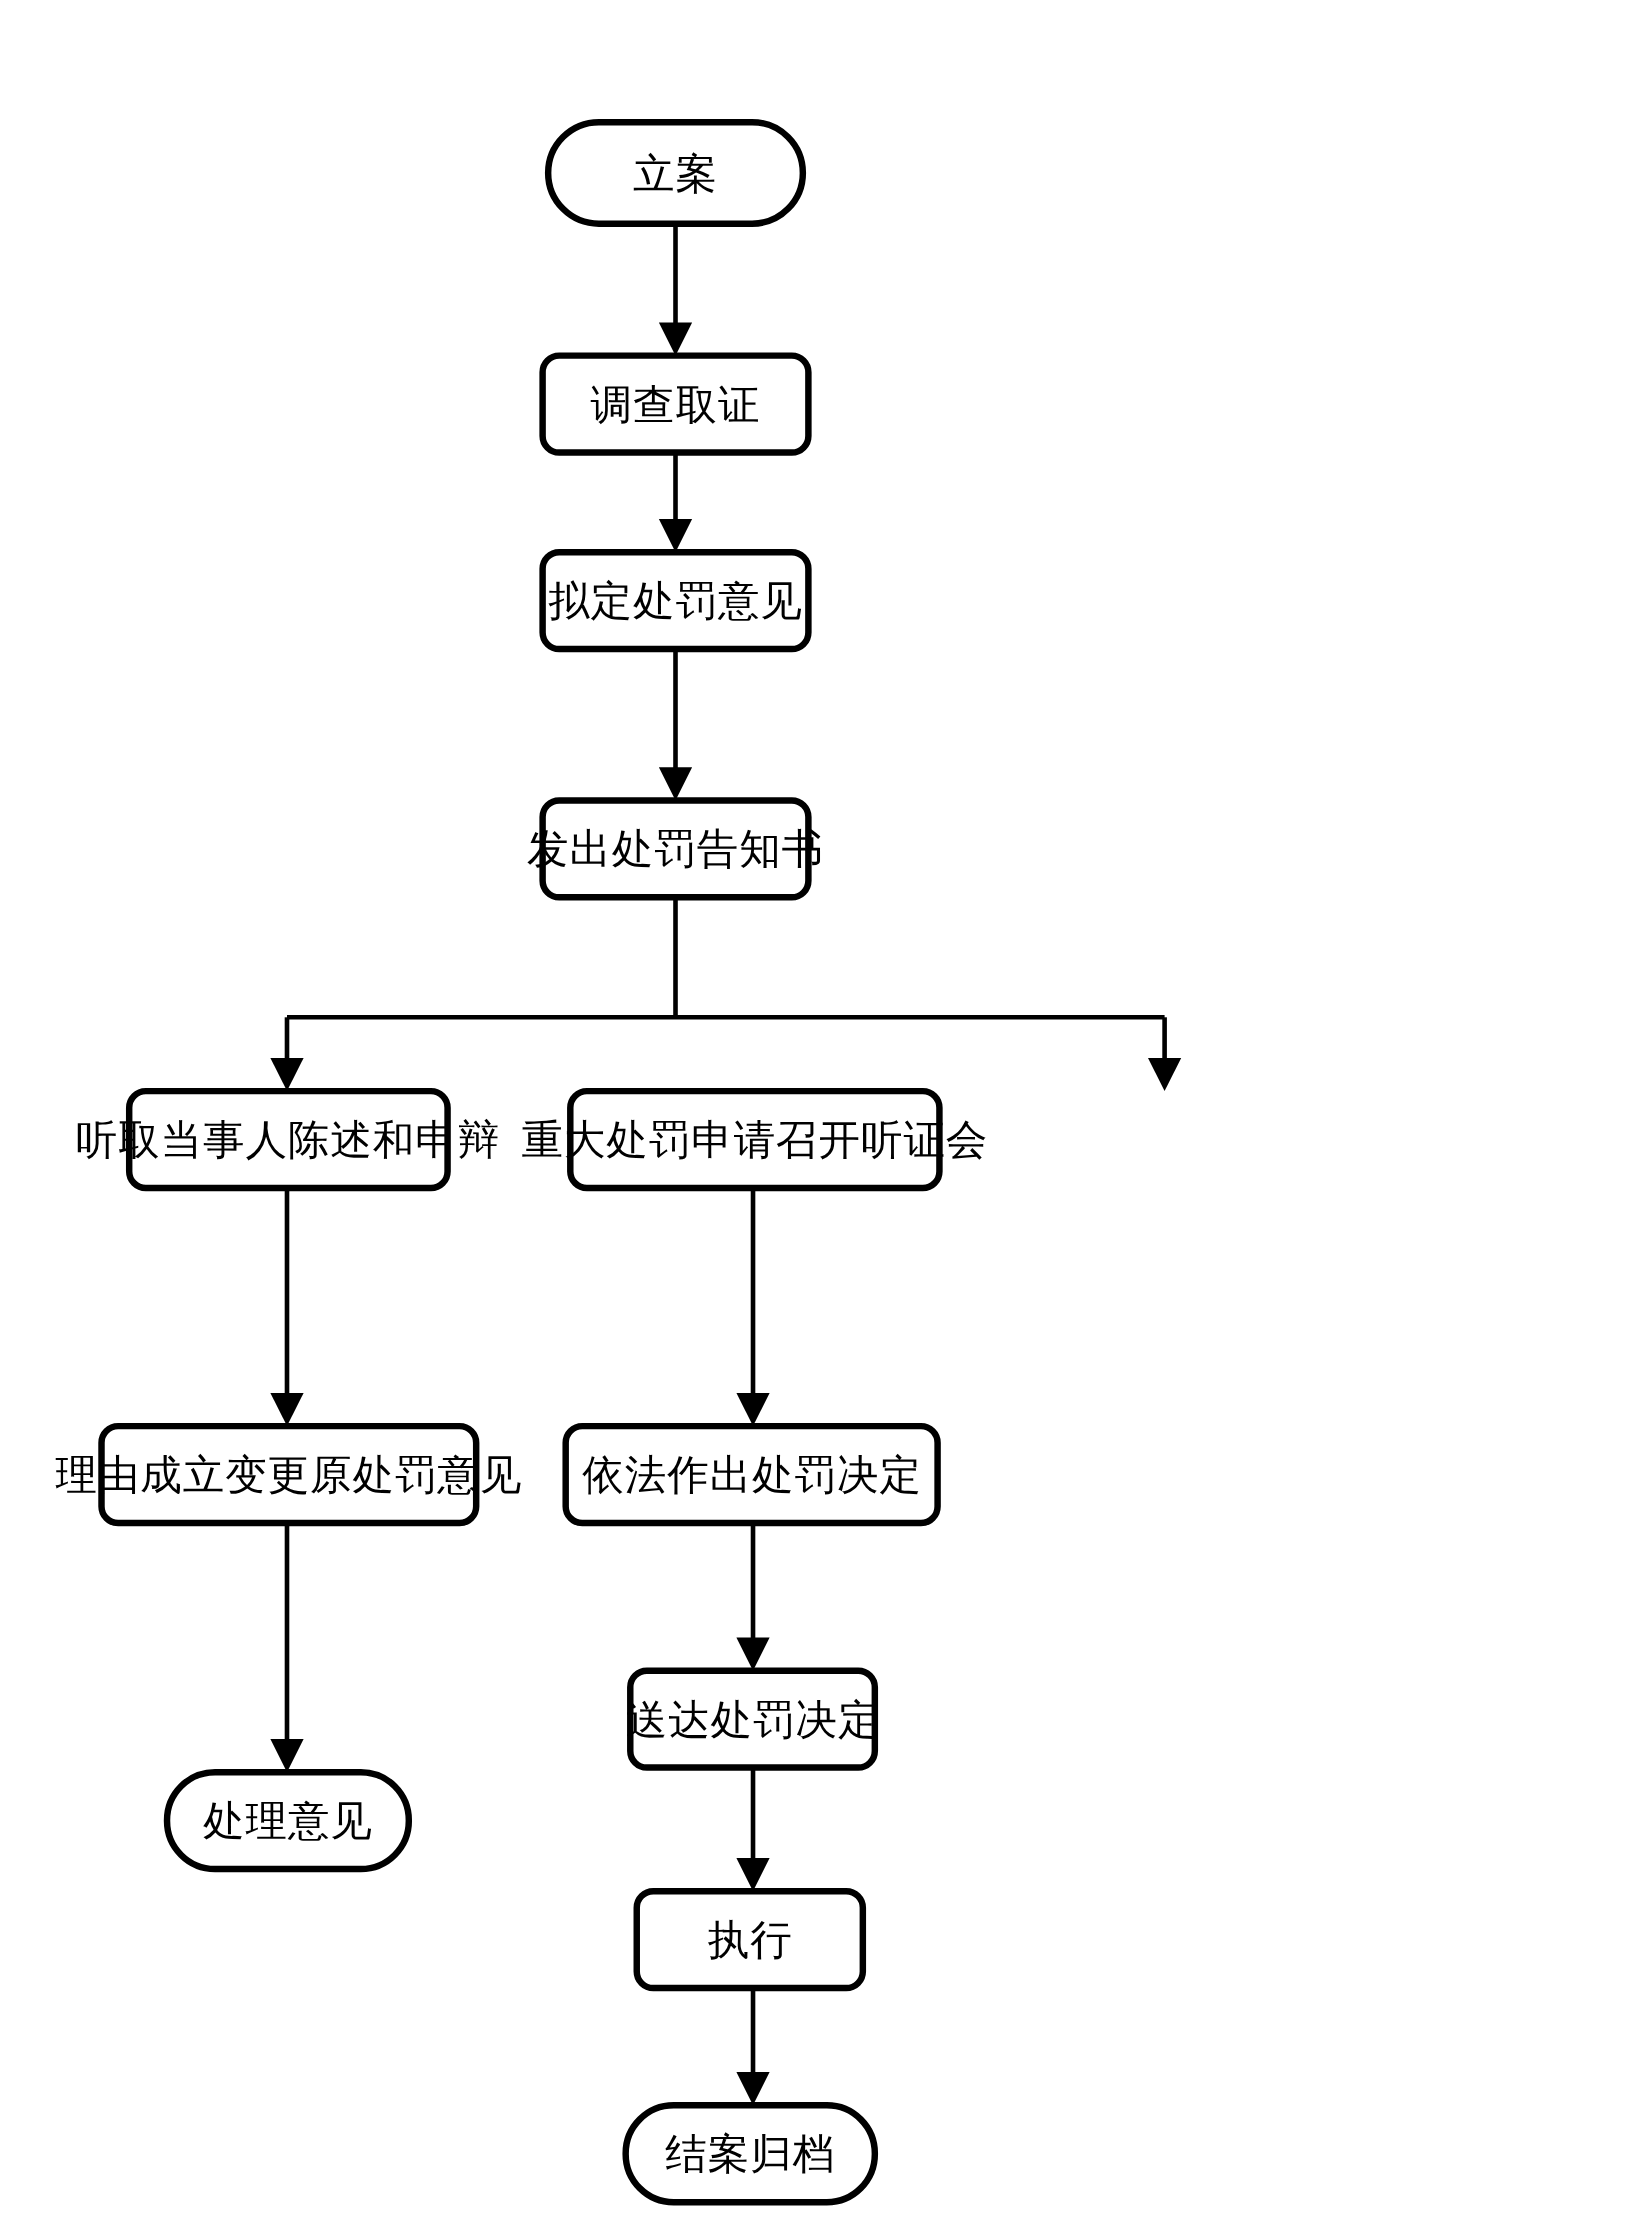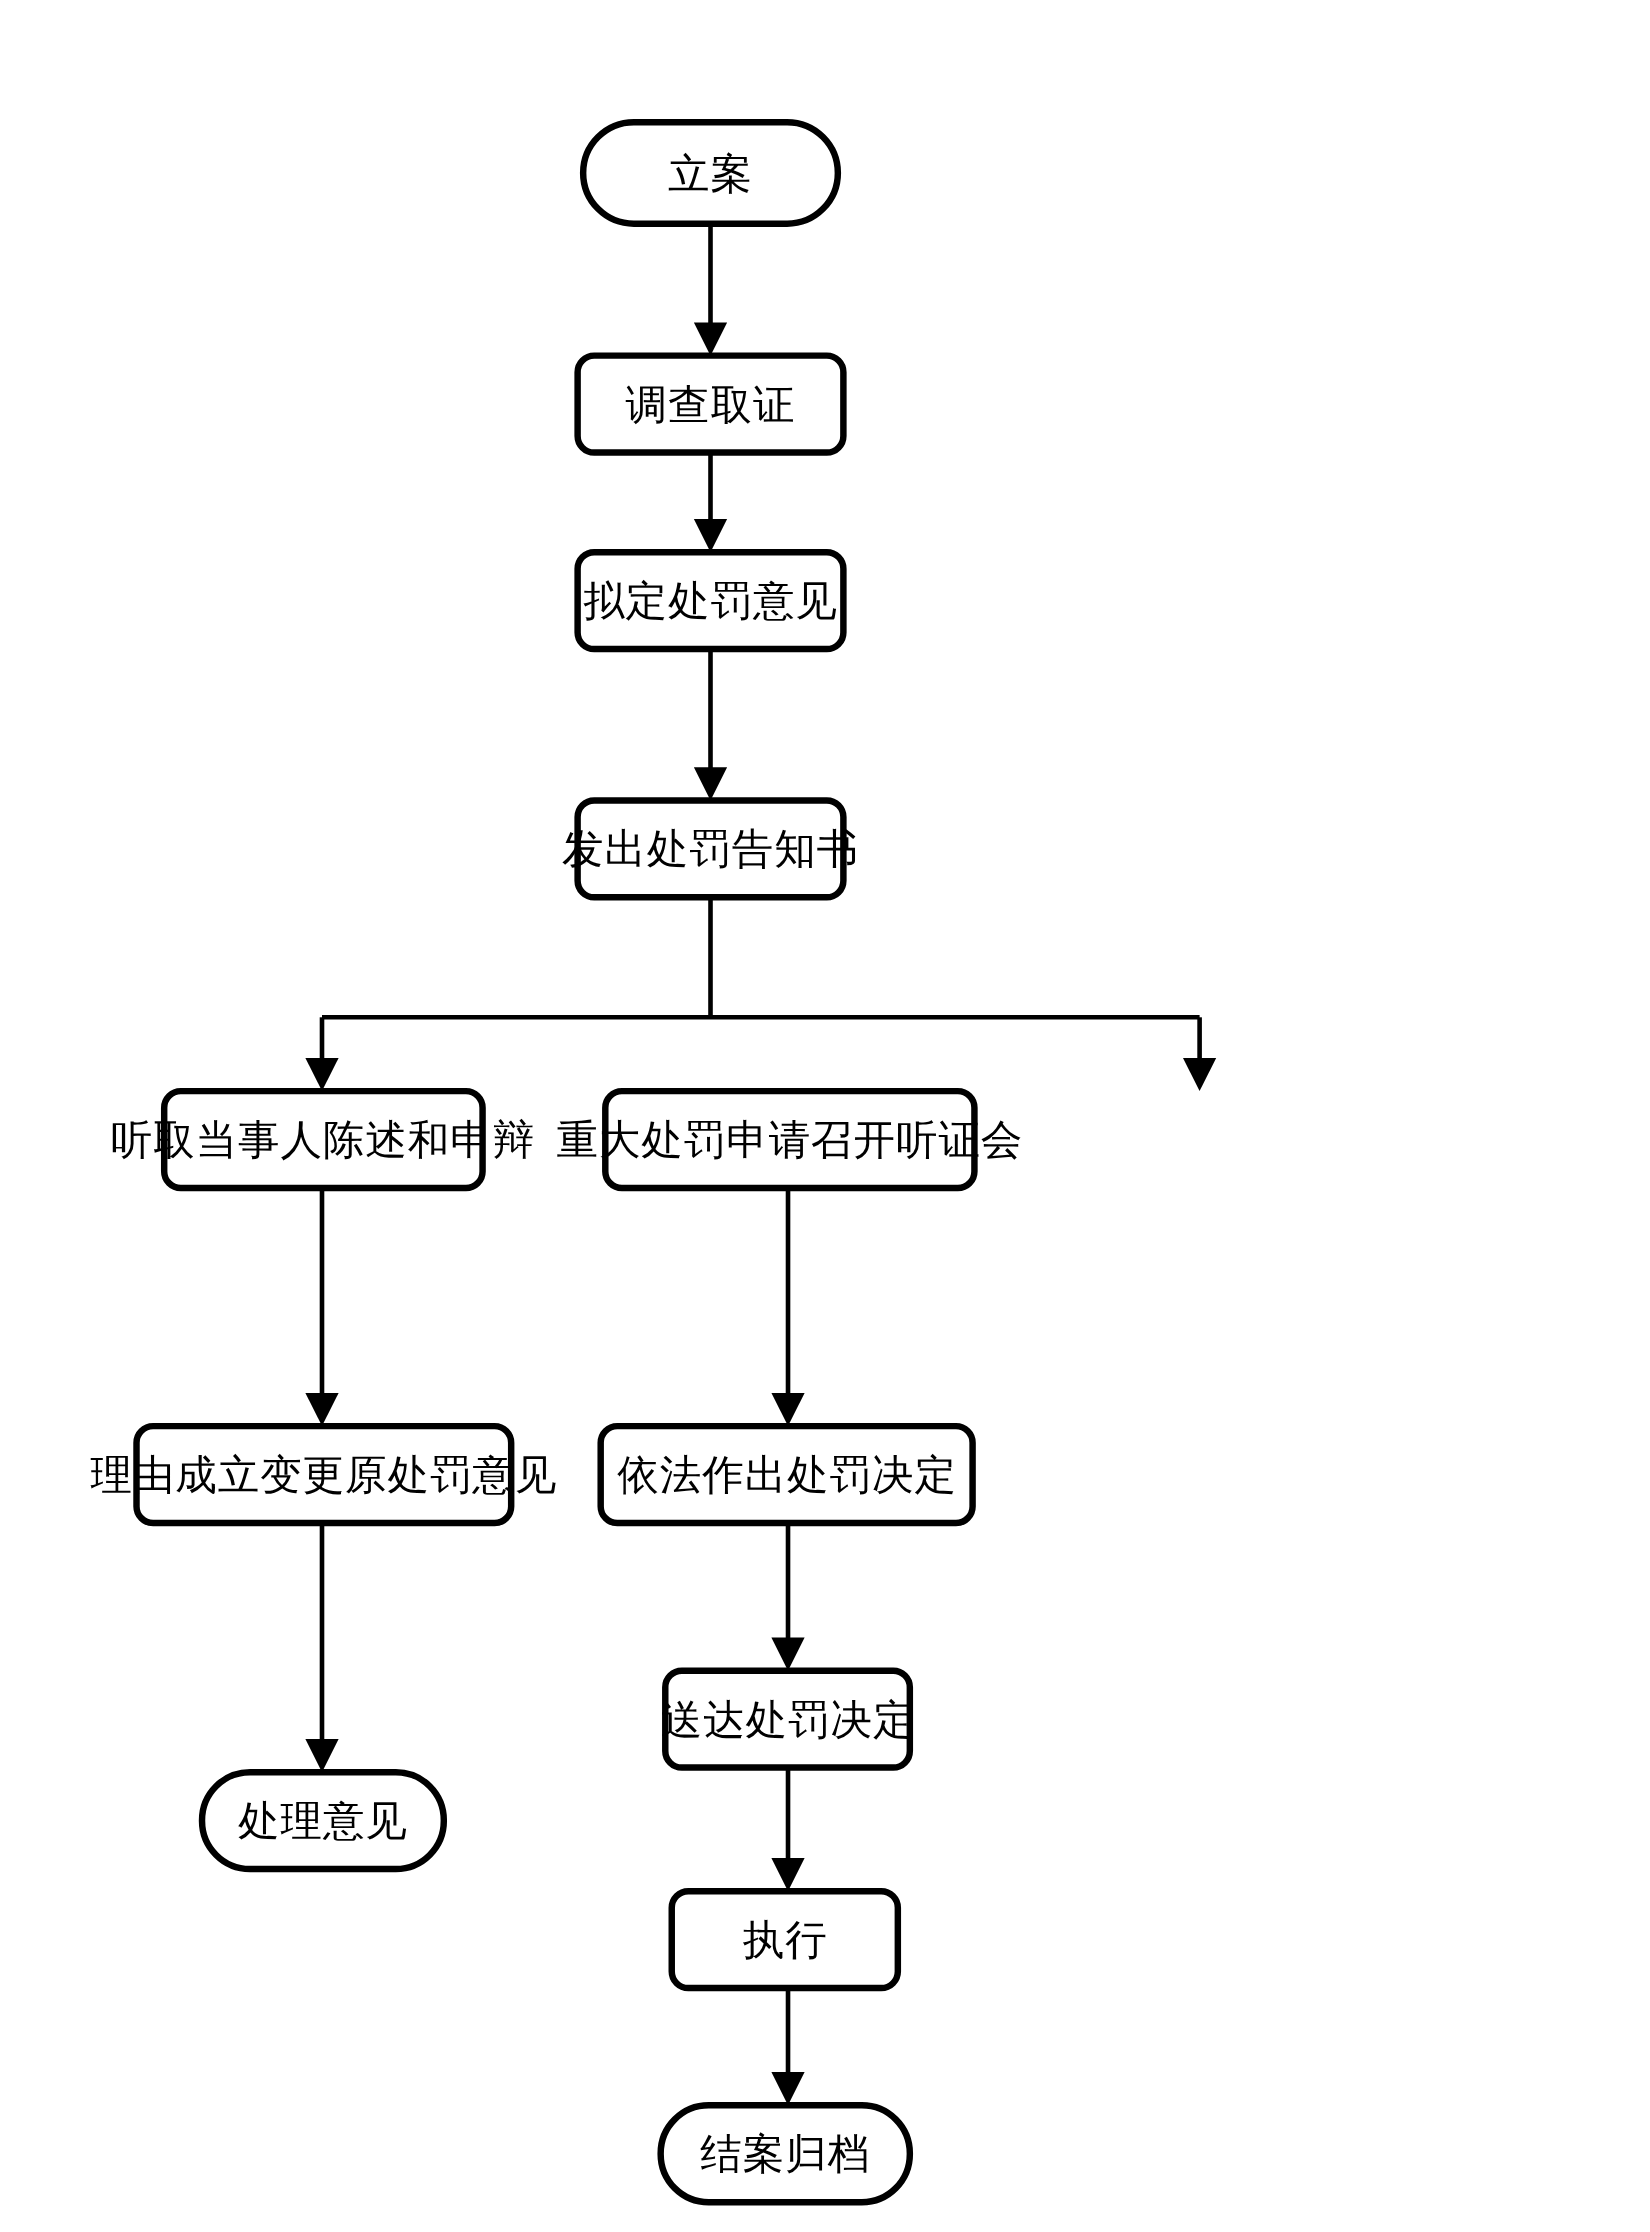--- a/index.html
+++ b/index.html
@@ -10,21 +10,20 @@
   }
   body {
     font-family: "Liberation Serif", "DejaVu Serif", serif;
   }
   #flowchart-root {
     position: relative;
     width: 1610px;
     height: 2233px;
     background: #ffffff;
     overflow: hidden;
-    margin-left: 35px;
   }
   #flow-svg {
     display: block;
     width: 1650px;
     height: 2233px;
   }
   .node-shape {
     fill: #ffffff;
     stroke: #000000;
     stroke-width: 7;

